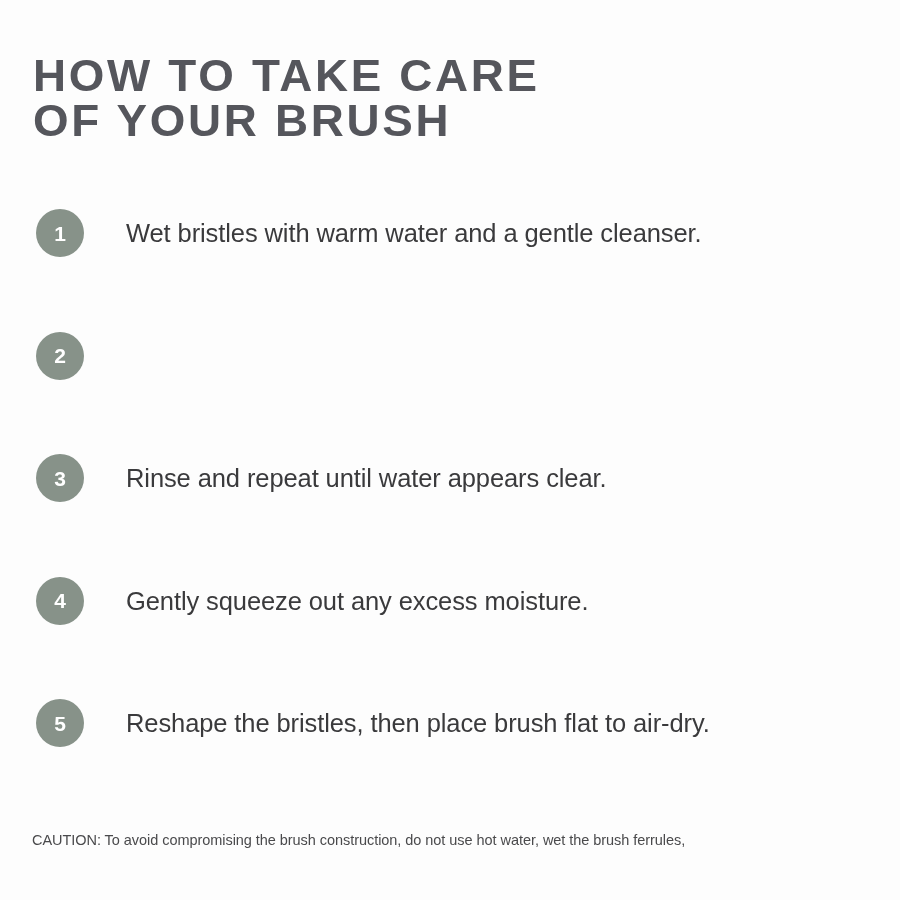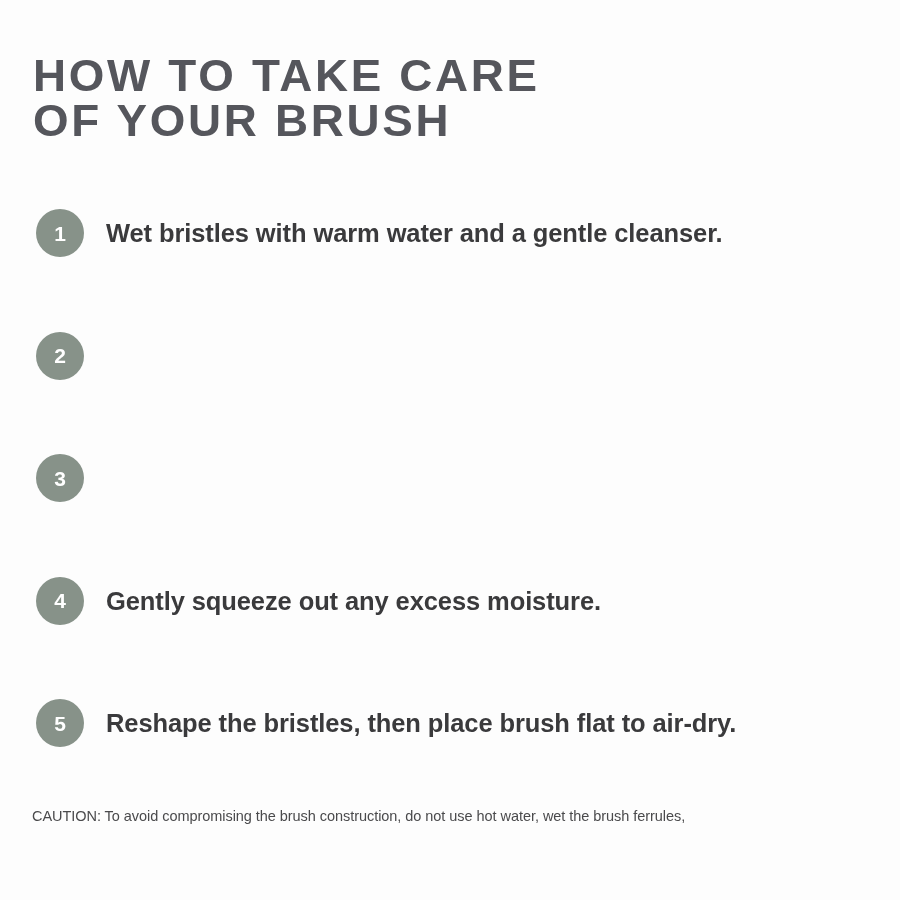--- a/index.html
+++ b/index.html
@@ -71,35 +71,35 @@
     justify-content: center;
     color: #ffffff;
     font-family: "Liberation Sans", "DejaVu Sans", sans-serif;
     font-size: 21px;
     font-weight: 700;
     line-height: 1;
     user-select: none;
   }
 
   .step-text {
-    margin-left: 22px;
+    margin-left: 42px;
     color: #3a3a3c;
     font-family: "Liberation Sans", "DejaVu Sans", sans-serif;
     font-size: 25.5px;
-    font-weight: 700;
+    font-weight: 400;
     line-height: 30px;
     letter-spacing: -0.1px;
     white-space: nowrap;
   }
 
   
   .caution {
     position: absolute;
     left: 32px;
-    top: 806px;
+    top: 830px;
     width: 800px;
     color: #4a4a4c;
     font-family: "Liberation Sans", "DejaVu Sans", sans-serif;
     font-size: 14.5px;
     font-weight: 400;
     line-height: 21px;
     letter-spacing: -0.05px;
   }
   .caution-line {
     display: block;
@@ -126,20 +126,21 @@
     <div class="step-row">
       <div class="step-badge">
         <span>2</span>
       </div>
     </div>
 
     <div class="step-row">
       <div class="step-badge">
         <span>3</span>
       </div>
+      <div class="step-text">Rinse and repeat until water appears clear.</div>
     </div>
 
     <div class="step-row">
       <div class="step-badge">
         <span>4</span>
       </div>
       <div class="step-text">Gently squeeze out any excess moisture.</div>
     </div>
 
     <div class="step-row">

